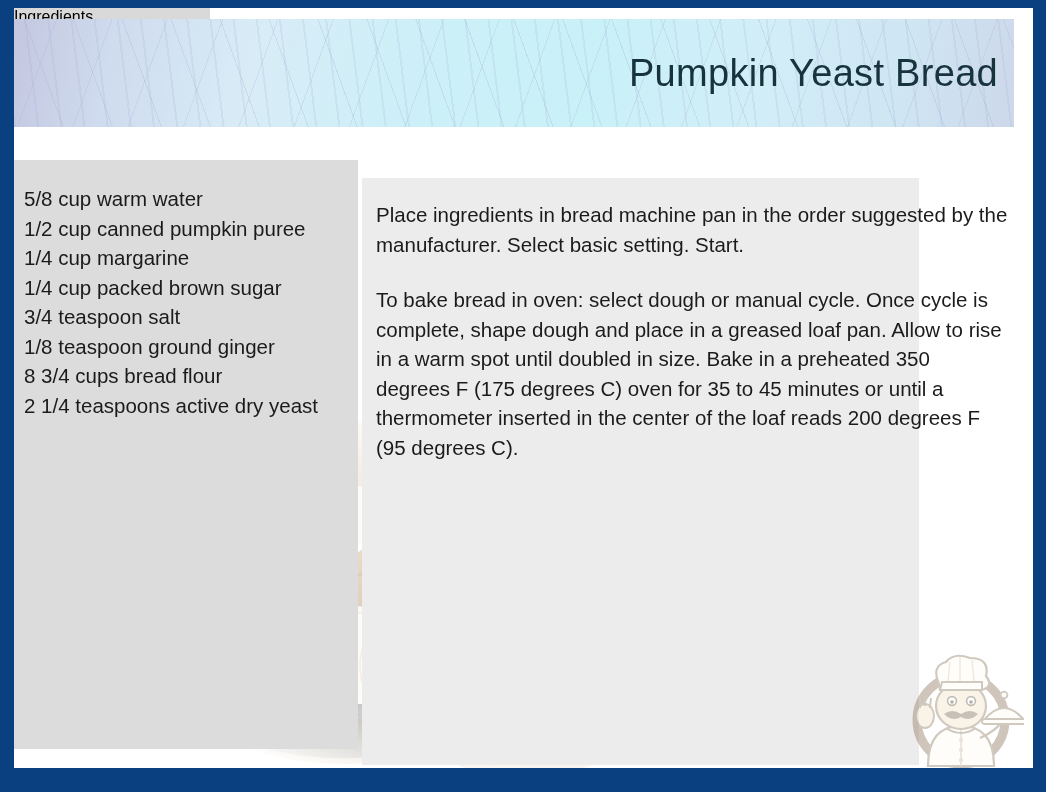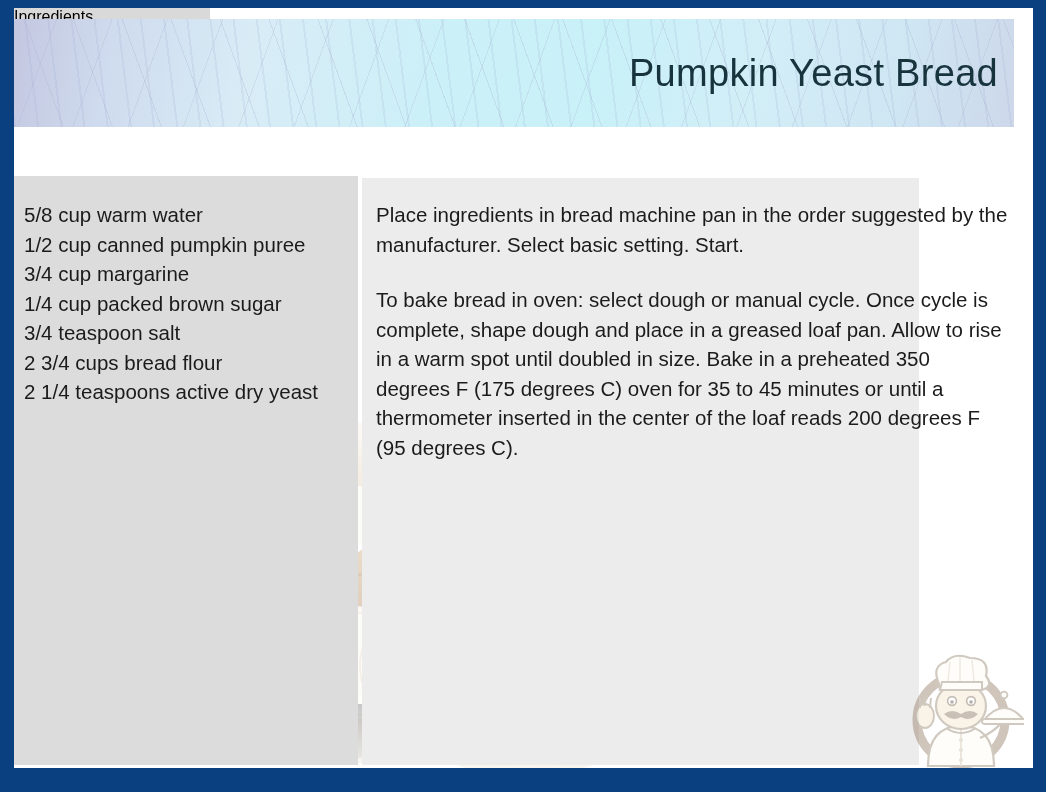--- a/index.html
+++ b/index.html
@@ -100,21 +100,21 @@
     left: 348px;
     top: 125px;
     width: 166px;
     height: 45px;
     background: #ececec;
   }
 
   #panel-ingredients {
     position: absolute;
     left: 0px;
-    top: 168px;
+    top: 152px;
     width: 344px;
     height: 589px;
     background: #dcdcdc;
   }
   #panel-directions {
     position: absolute;
     left: 348px;
     top: 170px;
     width: 557px;
     height: 587px;
@@ -261,24 +261,25 @@
           <ellipse cx="30" cy="230" rx="52" ry="38" fill="url(#crustA)"></ellipse>
         </g>
       </g>
     </svg>
 
     <div id="tab-ingredients">Ingredients</div>
     <div id="panel-ingredients">
       <ul id="ingredients-list" class="panel-inner">
         <li>5/8 cup warm water</li>
         <li>1/2 cup canned pumpkin puree</li>
-        <li>3/4 cup margarine</li>
+        <li>1/4 cup margarine</li>
         <li>1/4 cup packed brown sugar</li>
         <li>3/4 teaspoon salt</li>
-        <li>2 3/4 cups bread flour</li>
+        <li>1/8 teaspoon ground ginger</li>
+        <li>8 3/4 cups bread flour</li>
         <li>2 1/4 teaspoons active dry yeast</li>
       </ul>
     </div>
 
     <div id="tab-directions">Directions</div>
     <div id="panel-directions">
       <div id="directions-body" class="panel-inner">
         <p>Place ingredients in bread machine pan in the order suggested by the manufacturer. Select basic setting. Start.</p>
         <p>To bake bread in oven: select dough or manual cycle. Once cycle is complete, shape dough and place in a greased loaf pan. Allow to rise in a warm spot until doubled in size. Bake in a preheated 350 degrees F (175 degrees C) oven for 35 to 45 minutes or until a thermometer inserted in the center of the loaf reads 200 degrees F (95 degrees C).</p>
       </div>

